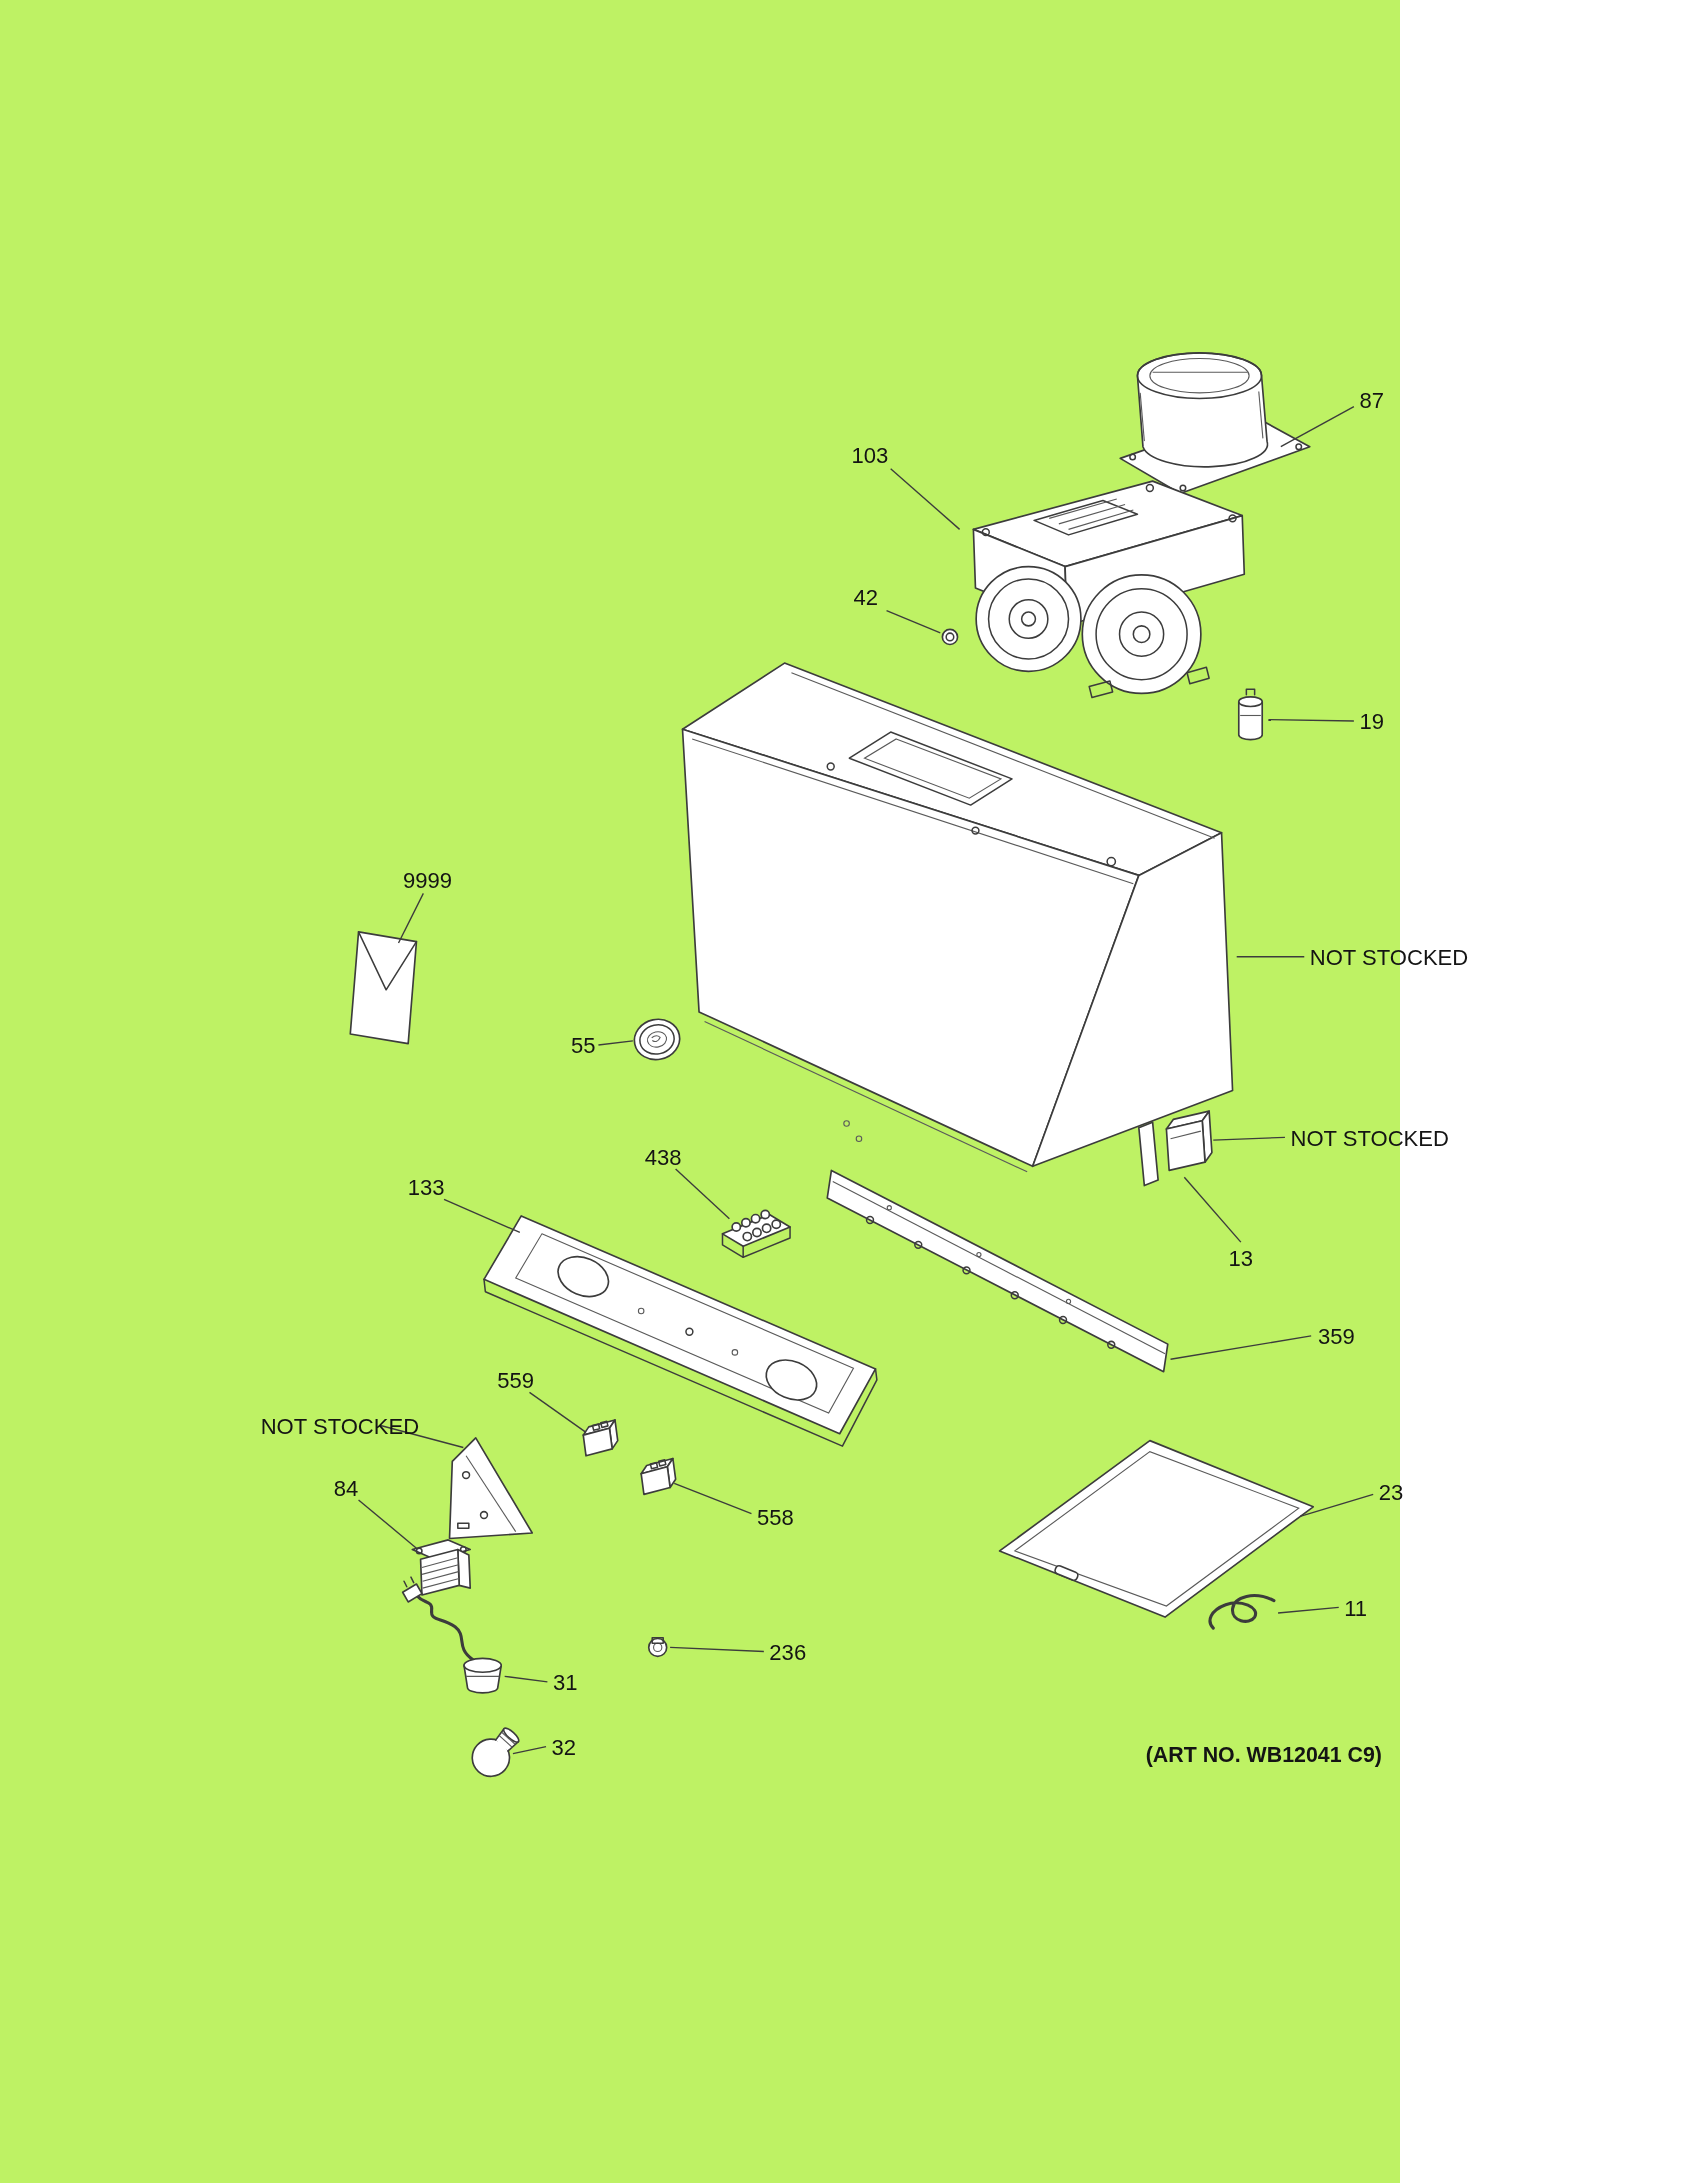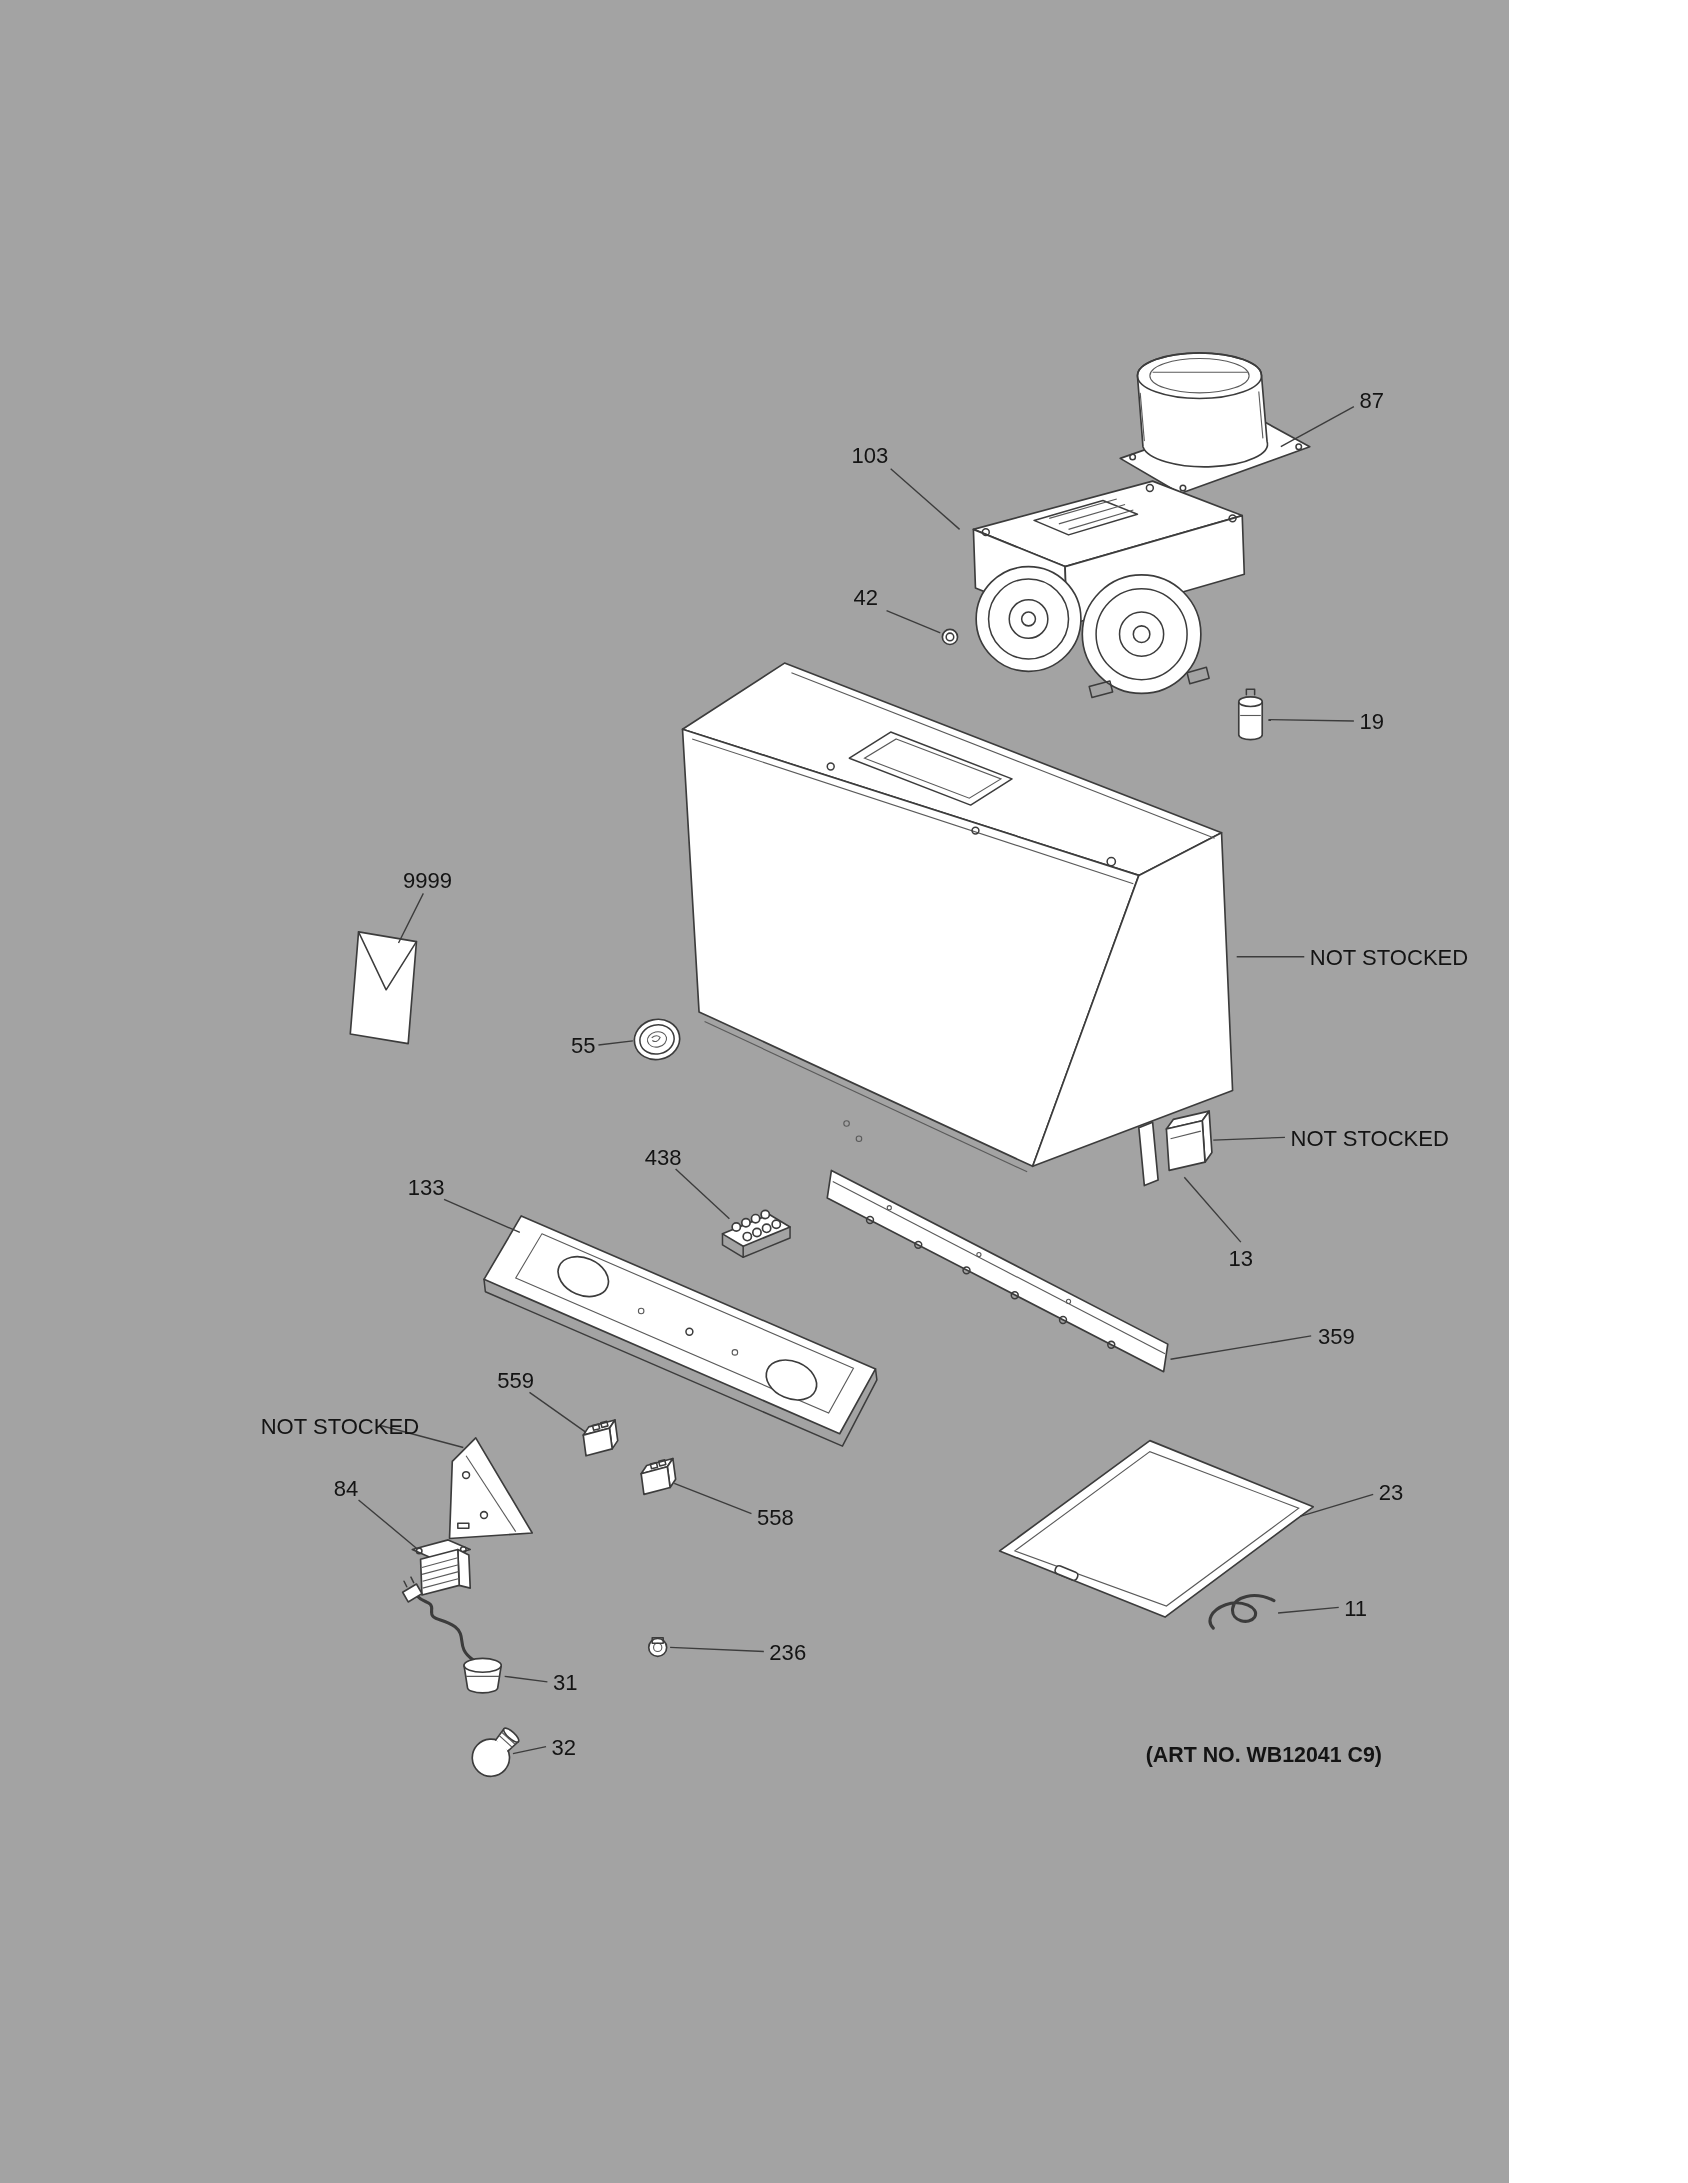--- a/index.html
+++ b/index.html
@@ -2,23 +2,23 @@
 <html style="font-size:11px"><head>
 <meta charset="utf-8">
 <style>
   html, body {
     margin: 0;
     padding: 0;
     background: #ffffff;
   }
   .page {
     position: relative;
-    width: 1509px;
+    width: 1400px;
     height: 2183px;
-    background: #a3a3a3;
+    background: #bef264;
     font-family: "Liberation Sans", sans-serif;
   }
   svg { display: block; }
   .fw { fill: #ffffff; stroke: #3c3c3c; stroke-width: 2.4; stroke-linejoin: round; stroke-linecap: round; }
   .ln { fill: none; stroke: #3c3c3c; stroke-width: 2.2; stroke-linejoin: round; stroke-linecap: round; }
   .thin { fill: none; stroke: #5a5a5a; stroke-width: 1.6; }
   .lead { fill: none; stroke: #3c3c3c; stroke-width: 2; }
   .wire { fill: none; stroke: #3c3c3c; stroke-width: 4.5; stroke-linecap: round; }
   .lbl {
     font-family: "Liberation Sans", sans-serif;

